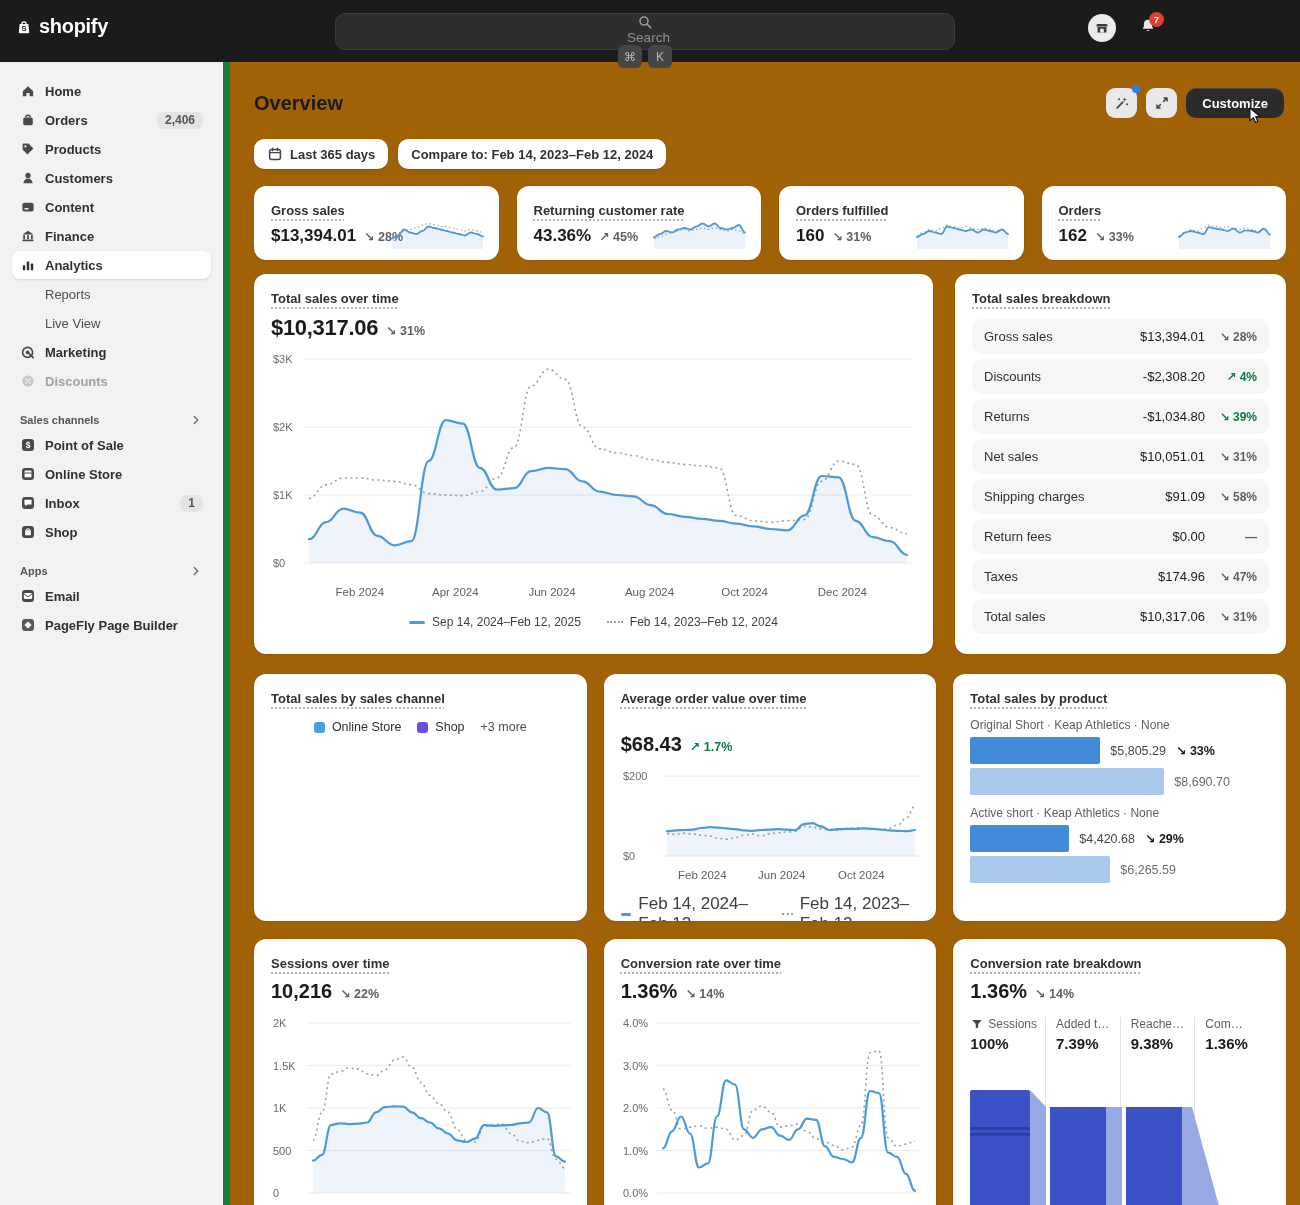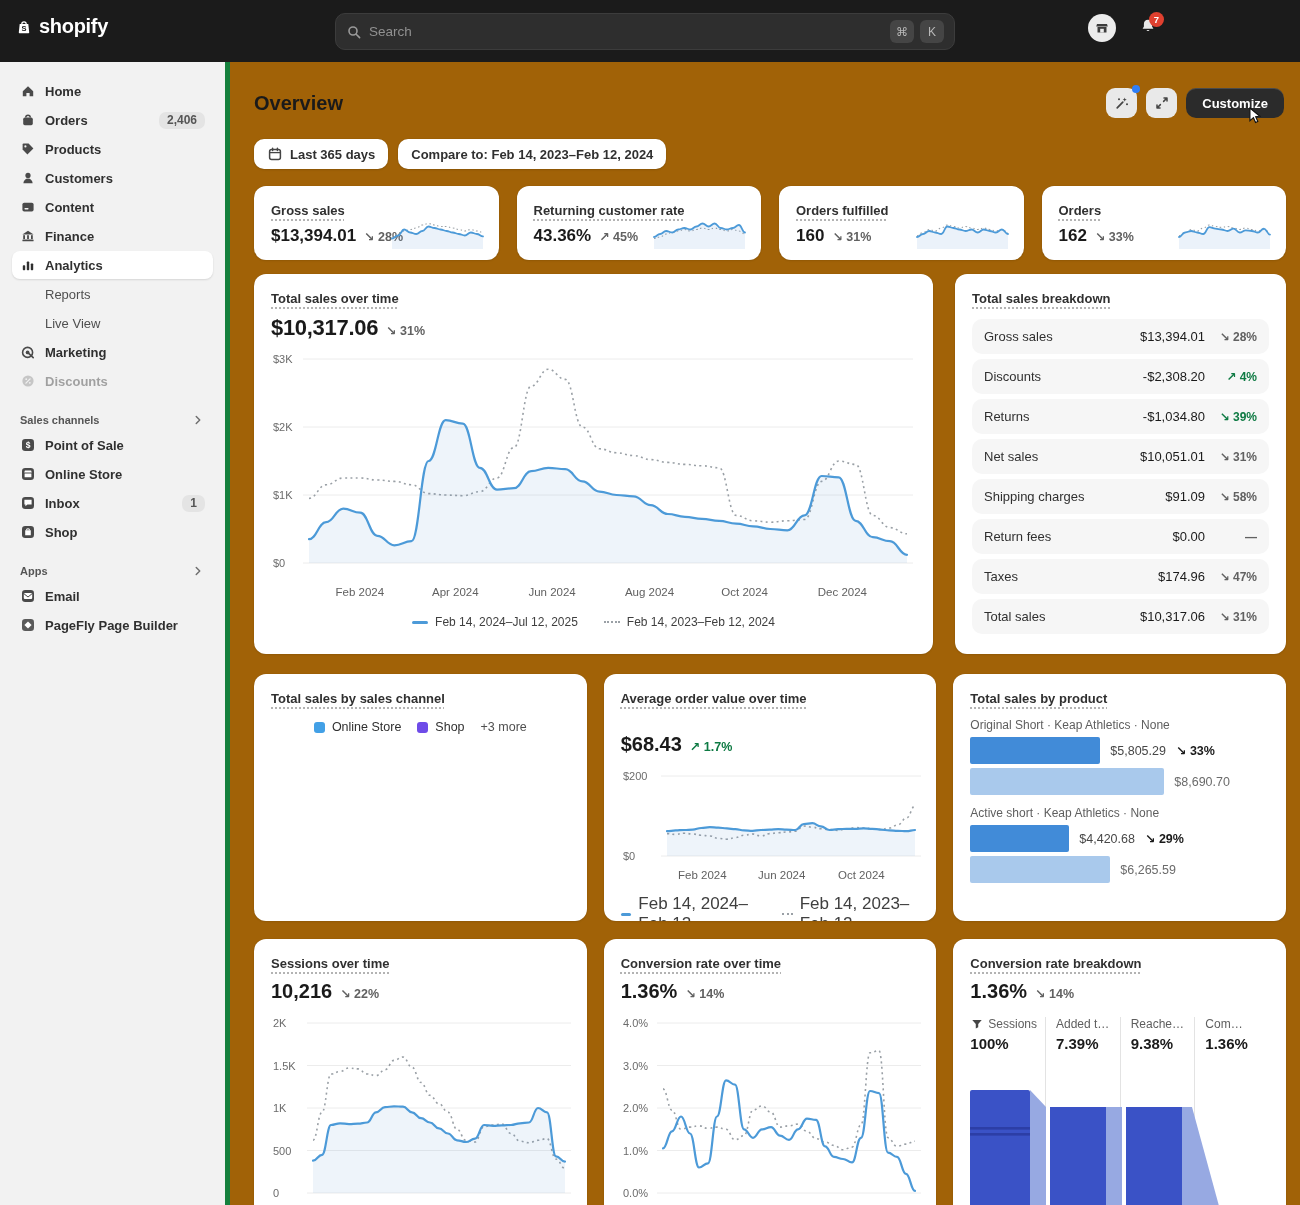--- a/index.html
+++ b/index.html
@@ -4,32 +4,32 @@
 <style>
   * { margin:0; padding:0; box-sizing:border-box; }
   html,body { width:1300px; height:1205px; overflow:hidden; }
   body { font-family:"Liberation Sans","DejaVu Sans",sans-serif; background:#f2f2f2; color:#1a1a1a; }
   .page { position:relative; width:1300px; height:1205px; overflow:hidden; }
 
   
   .topbar { position:relative; height:62px; background:#1b1b1b; }
   .brand { position:absolute; left:16px; top:15px; display:flex; align-items:center; gap:7px; cursor:pointer; }
   .brand-text { color:#fff; font-weight:bold; font-size:20px; letter-spacing:-0.3px; }
-  .searchbar { position:absolute; left:335px; top:13px; width:620px; height:37px; background:#2e2e2e; border:1px solid #3c3c3c; border-radius:10px; display:flex; align-items:center; padding:0 10px; cursor:text; }
+  .searchbar { position:absolute; left:335px; top:13px; width:620px; height:37px; background:#2e2e2e; border:1px solid #3c3c3c; border-radius:10px; display:flex; align-items:center; padding:0 10px; cursor:text;flex-direction:column; }
   .searchbar .placeholder { color:#919191; font-size:13.5px; margin-left:7px; flex:1; }
   .keys { display:flex; gap:6px; }
   .key { background:#454545; color:#b8b8b8; border-radius:6px; min-width:24px; height:23px; display:flex; align-items:center; justify-content:center; font-size:12px; padding:0 5px; }
   .top-right { position:absolute; left:1088px; top:14px; display:flex; gap:24px; align-items:center; }
   .avatar { width:28px; height:28px; border-radius:50%; background:#ececec; display:flex; align-items:center; justify-content:center; cursor:pointer; }
   .bell { position:relative; cursor:pointer; }
   .nbadge { position:absolute; top:-6px; right:-8px; background:#e0402f; color:#fff; font-size:9.5px; font-weight:bold; border-radius:8px; min-width:15px; height:15px; display:flex; align-items:center; justify-content:center; padding:0 3px; }
 
   
   .app { display:flex; height:1143px; }
-  .sidebar { width:230px; flex:none; padding-top:14px; border-right:5px solid #15803d; background:#f2f2f2; }
+  .sidebar { width:230px; flex:none; padding-top:14px; border-right:7px solid #15803d; background:#f2f2f2; }
   .main { flex:1; padding:26px 14px 0 24px; background:#a16207; overflow:hidden; }
 
   
   .side-item { display:flex; align-items:center; gap:9px; height:28px; margin:1px 12px; padding:0 8px; border-radius:8px; font-size:13px; font-weight:600; color:#303030; cursor:pointer; }
   .side-item .lbl { white-space:nowrap; }
   .side-item.active { background:#fff; box-shadow:0 1px 2px rgba(0,0,0,.12); }
   .side-item.sub { padding-left:33px; font-weight:450; color:#4f4f4f; }
   .side-item.disabled { opacity:.42; }
   .badge { margin-left:auto; background:#e4e4e4; color:#555; border-radius:7px; padding:1.5px 8px; font-size:12px; font-weight:600; }
   .side-sec { display:flex; align-items:center; margin:18px 20px 4px 20px; font-size:11px; font-weight:600; color:#555; }
@@ -437,21 +437,21 @@
               <text x="353.8790322580645" y="247" font-size="11.5" fill="#616161">Aug 2024</text>
               <text x="450.33064516129036" y="247" font-size="11.5" fill="#616161">Oct 2024</text>
               <text x="546.7822580645161" y="247" font-size="11.5" fill="#616161">Dec 2024</text>
               <path d="M 38.0 149.4 C 45.7 149.4, 47.4 135.8, 55.1 135.8 C 62.8 135.8, 64.5 129.0, 72.2 129.0 C 79.9 129.0, 81.6 129.0, 89.3 129.0 C 96.9 129.0, 98.7 131.0, 106.3 131.0 C 114.0 131.0, 115.7 132.4, 123.4 132.4 C 131.1 132.4, 132.8 135.8, 140.5 135.8 C 148.2 135.8, 149.9 144.6, 157.6 144.6 C 165.3 144.6, 167.0 146.0, 174.7 146.0 C 182.4 146.0, 184.1 146.7, 191.8 146.7 C 199.5 146.7, 201.2 142.6, 208.9 142.6 C 216.5 142.6, 218.3 129.0, 225.9 129.0 C 233.6 129.0, 235.3 98.4, 243.0 98.4 C 250.7 98.4, 252.4 37.2, 260.1 37.2 C 267.8 37.2, 269.5 20.2, 277.2 20.2 C 284.9 20.2, 286.6 30.4, 294.3 30.4 C 302.0 30.4, 303.7 78.0, 311.4 78.0 C 319.1 78.0, 320.8 99.8, 328.5 99.8 C 336.1 99.8, 337.9 103.8, 345.5 103.8 C 353.2 103.8, 354.9 106.6, 362.6 106.6 C 370.3 106.6, 372.0 110.6, 379.7 110.6 C 387.4 110.6, 389.1 113.4, 396.8 113.4 C 404.5 113.4, 406.2 115.4, 413.9 115.4 C 421.6 115.4, 423.3 116.8, 431.0 116.8 C 438.7 116.8, 440.4 118.8, 448.1 118.8 C 455.7 118.8, 457.5 166.4, 465.1 166.4 C 472.8 166.4, 474.5 171.8, 482.2 171.8 C 489.9 171.8, 491.6 173.2, 499.3 173.2 C 507.0 173.2, 508.7 171.8, 516.4 171.8 C 524.1 171.8, 525.8 170.5, 533.5 170.5 C 541.2 170.5, 542.9 132.4, 550.6 132.4 C 558.3 132.4, 560.0 112.0, 567.7 112.0 C 575.3 112.0, 577.1 115.4, 584.7 115.4 C 592.4 115.4, 594.1 166.4, 601.8 166.4 C 609.5 166.4, 611.2 178.6, 618.9 178.6 C 626.6 178.6, 628.3 184.8, 636.0 184.8" fill="none" stroke="#9aa0a6" stroke-width="1.6" stroke-dasharray="2 3.4"></path>
               <path d="M 38.0 190.2 C 45.7 190.2, 47.4 173.2, 55.1 173.2 C 62.8 173.2, 64.5 159.6, 72.2 159.6 C 79.9 159.6, 81.6 163.7, 89.3 163.7 C 96.9 163.7, 98.7 186.8, 106.3 186.8 C 114.0 186.8, 115.7 196.3, 123.4 196.3 C 131.1 196.3, 132.8 192.2, 140.5 192.2 C 148.2 192.2, 149.9 112.0, 157.6 112.0 C 165.3 112.0, 167.0 71.2, 174.7 71.2 C 182.4 71.2, 184.1 74.6, 191.8 74.6 C 199.5 74.6, 201.2 118.8, 208.9 118.8 C 216.5 118.8, 218.3 140.6, 225.9 140.6 C 233.6 140.6, 235.3 139.2, 243.0 139.2 C 250.7 139.2, 252.4 122.2, 260.1 122.2 C 267.8 122.2, 269.5 118.8, 277.2 118.8 C 284.9 118.8, 286.6 120.2, 294.3 120.2 C 302.0 120.2, 303.7 132.4, 311.4 132.4 C 319.1 132.4, 320.8 142.6, 328.5 142.6 C 336.1 142.6, 337.9 146.0, 345.5 146.0 C 353.2 146.0, 354.9 147.4, 362.6 147.4 C 370.3 147.4, 372.0 156.2, 379.7 156.2 C 387.4 156.2, 389.1 165.0, 396.8 165.0 C 404.5 165.0, 406.2 167.8, 413.9 167.8 C 421.6 167.8, 423.3 169.8, 431.0 169.8 C 438.7 169.8, 440.4 171.8, 448.1 171.8 C 455.7 171.8, 457.5 174.6, 465.1 174.6 C 472.8 174.6, 474.5 177.3, 482.2 177.3 C 489.9 177.3, 491.6 180.0, 499.3 180.0 C 507.0 180.0, 508.7 181.4, 516.4 181.4 C 524.1 181.4, 525.8 166.4, 533.5 166.4 C 541.2 166.4, 542.9 127.0, 550.6 127.0 C 558.3 127.0, 560.0 128.3, 567.7 128.3 C 575.3 128.3, 577.1 171.8, 584.7 171.8 C 592.4 171.8, 594.1 188.2, 601.8 188.2 C 609.5 188.2, 611.2 192.2, 618.9 192.2 C 626.6 192.2, 628.3 205.8, 636.0 205.8 L 636 214 L 38 214 Z" fill="rgba(90,150,210,0.10)" stroke="none"></path>
               <path d="M 38.0 190.2 C 45.7 190.2, 47.4 173.2, 55.1 173.2 C 62.8 173.2, 64.5 159.6, 72.2 159.6 C 79.9 159.6, 81.6 163.7, 89.3 163.7 C 96.9 163.7, 98.7 186.8, 106.3 186.8 C 114.0 186.8, 115.7 196.3, 123.4 196.3 C 131.1 196.3, 132.8 192.2, 140.5 192.2 C 148.2 192.2, 149.9 112.0, 157.6 112.0 C 165.3 112.0, 167.0 71.2, 174.7 71.2 C 182.4 71.2, 184.1 74.6, 191.8 74.6 C 199.5 74.6, 201.2 118.8, 208.9 118.8 C 216.5 118.8, 218.3 140.6, 225.9 140.6 C 233.6 140.6, 235.3 139.2, 243.0 139.2 C 250.7 139.2, 252.4 122.2, 260.1 122.2 C 267.8 122.2, 269.5 118.8, 277.2 118.8 C 284.9 118.8, 286.6 120.2, 294.3 120.2 C 302.0 120.2, 303.7 132.4, 311.4 132.4 C 319.1 132.4, 320.8 142.6, 328.5 142.6 C 336.1 142.6, 337.9 146.0, 345.5 146.0 C 353.2 146.0, 354.9 147.4, 362.6 147.4 C 370.3 147.4, 372.0 156.2, 379.7 156.2 C 387.4 156.2, 389.1 165.0, 396.8 165.0 C 404.5 165.0, 406.2 167.8, 413.9 167.8 C 421.6 167.8, 423.3 169.8, 431.0 169.8 C 438.7 169.8, 440.4 171.8, 448.1 171.8 C 455.7 171.8, 457.5 174.6, 465.1 174.6 C 472.8 174.6, 474.5 177.3, 482.2 177.3 C 489.9 177.3, 491.6 180.0, 499.3 180.0 C 507.0 180.0, 508.7 181.4, 516.4 181.4 C 524.1 181.4, 525.8 166.4, 533.5 166.4 C 541.2 166.4, 542.9 127.0, 550.6 127.0 C 558.3 127.0, 560.0 128.3, 567.7 128.3 C 575.3 128.3, 577.1 171.8, 584.7 171.8 C 592.4 171.8, 594.1 188.2, 601.8 188.2 C 609.5 188.2, 611.2 192.2, 618.9 192.2 C 626.6 192.2, 628.3 205.8, 636.0 205.8" fill="none" stroke="#4c9ad8" stroke-width="2.2" stroke-linecap="round"></path>
             </svg>
           <div class="legend" id="legend-total">
               <span class="legend-item">
                 <span class="dashline" style="background:#4c9ad8"></span>
-                <span>Feb 14, 2024–Jul 12, 2025</span>
+                <span>Sep 14, 2024–Feb 12, 2025</span>
               </span>
               <span class="legend-item">
                 <span class="dotline"></span>
                 <span>Feb 14, 2023–Feb 12, 2024</span>
               </span>
             </div>
         </section>
 
         <section class="card">
           <span class="card-title">Total sales breakdown</span>

